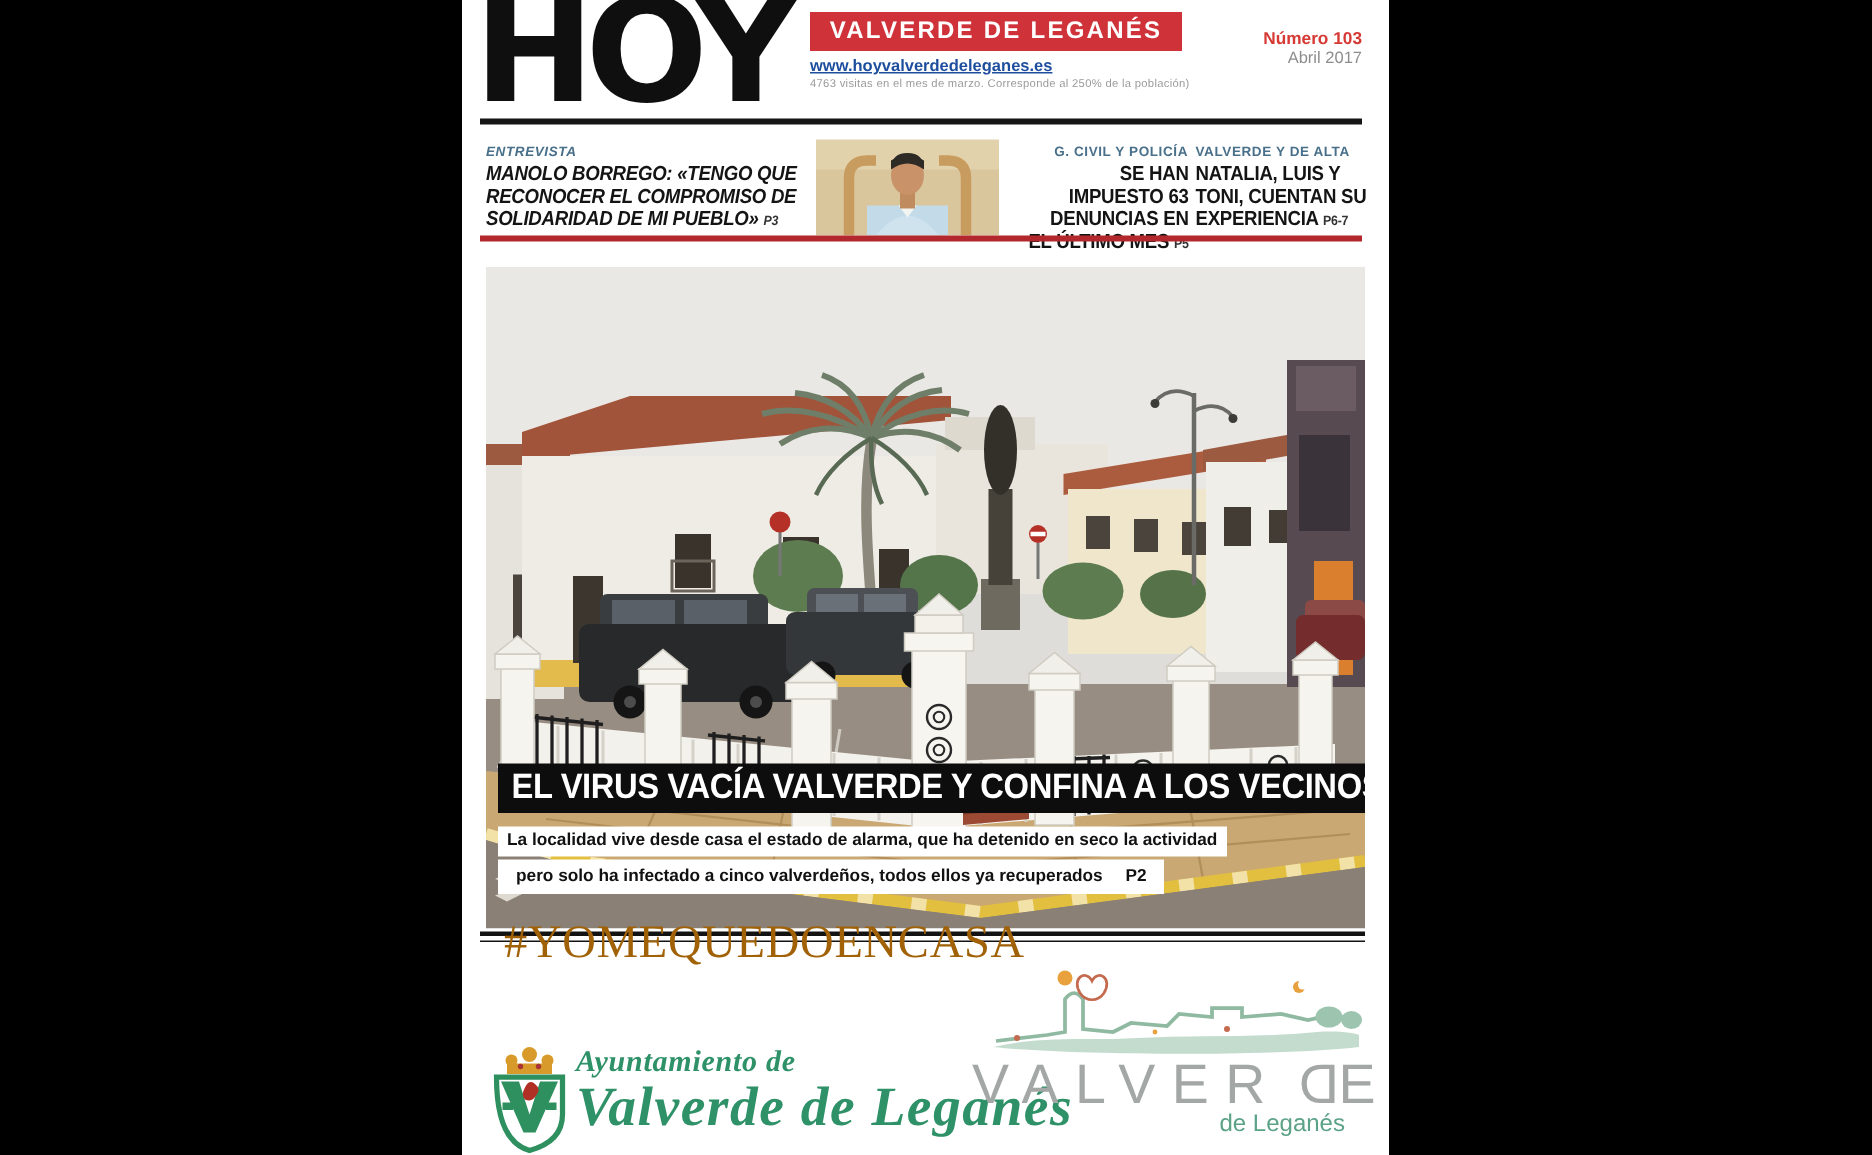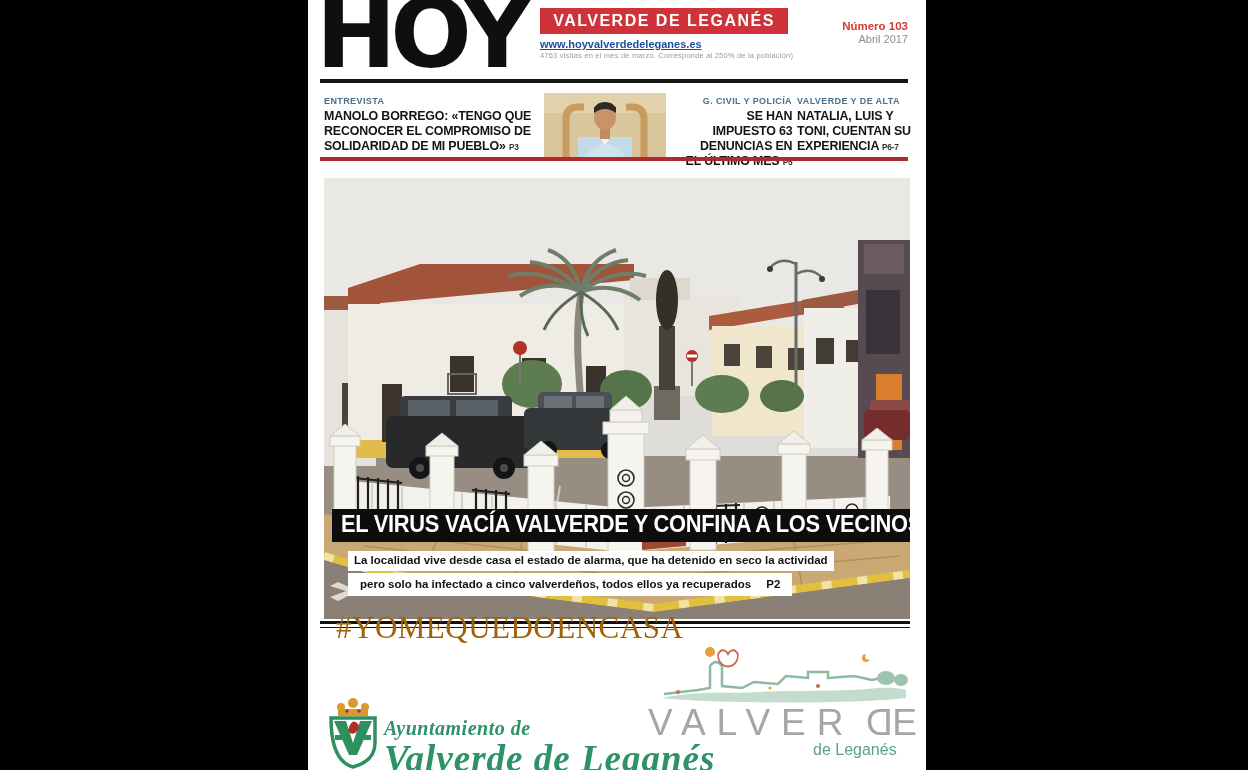--- a/index.html
+++ b/index.html
@@ -20,47 +20,47 @@
   .issue .num{color:#d63a34;font-weight:bold;font-size:11.5px;}
   .issue .date{color:#8d8d8d;font-size:11px;}
   .mast-rule{position:absolute;left:12px;top:79px;width:588px;height:4px;background:#151515;}
 
   
   .teaser{position:absolute;top:96px;}
   .kicker{color:#49708a;font-weight:bold;font-size:9px;letter-spacing:.4px;margin-bottom:2px;}
   .t-head{font-weight:bold;color:#141414;font-size:13.5px;line-height:1.12;
           transform:scaleX(.92);transform-origin:left top;letter-spacing:-.2px;}
   .pref{font-size:9px;font-weight:bold;color:#333;}
-  .t1{left:16px;width:214px;} .t1 .t-head{width:232px;}
+  .t1{left:16px;width:214px;font-style:italic;} .t1 .t-head{width:232px;}
   .t2{left:374px;width:110px;text-align:right;} .t2 .t-head{width:120px;}
   .t3{left:489px;width:118px;} .t3 .t-head{width:130px;}
   .t-photo{position:absolute;left:236px;top:93px;width:122px;height:64px;display:block;}
   .red-rule{position:absolute;left:12px;top:157px;width:588px;height:3.5px;background:#b3282d;}
 
   
   .photo{position:absolute;left:16px;top:178px;width:586px;height:441px;overflow:hidden;}
   .photo svg{display:block;}
   .headline-bar{position:absolute;left:8px;top:331px;background:#0d0d0d;padding:2px 9px 4px;}
   .headline-bar span{display:inline-block;color:#fff;font-weight:900;font-size:23.5px;
                      letter-spacing:-.3px;white-space:nowrap;transform:scaleX(.93);
                      transform-origin:left center;font-family:"Liberation Sans",sans-serif;}
-  .subhead{position:absolute;left:24px;top:369px;line-height:1.45;}
+  .subhead{position:absolute;left:8px;top:369px;line-height:1.45;}
   .subhead .line{display:block;}
   .subhead .line span{background:#fff;color:#111;font-weight:bold;font-size:11.5px;
                       padding:1.5px 6px 2px;display:inline-block;}
   .photo-rule{position:absolute;left:12px;top:621px;width:590px;height:7px;
               border-top:3px solid #131313;border-bottom:1.5px solid #131313;box-sizing:border-box;}
 
   
   .hashtag{position:absolute;left:28px;top:610px;font-family:"Liberation Serif",serif;
            font-size:31px;color:#a16207;letter-spacing:.5px;}
   .crest{position:absolute;left:18px;top:697px;}
   .council{position:absolute;left:76px;top:698px;color:#2e9168;
            font-family:"Liberation Serif",serif;font-style:italic;line-height:1;}
-  .council .c1{font-size:20px;font-weight:bold;letter-spacing:.5px;margin-top:20px;}
+  .council .c1{font-size:20px;font-weight:bold;letter-spacing:.5px;}
   .council .c2{font-size:37px;font-weight:bold;margin-top:2px;letter-spacing:1px;}
   .skyline{position:absolute;left:350px;top:646px;}
   .town-word{position:absolute;left:340px;top:702px;color:#a3a7a5;font-size:37px;
              letter-spacing:11px;font-family:"Liberation Sans",sans-serif;white-space:nowrap;}
   .town-word .rev{display:inline-block;transform:scaleX(-1);}
   .town-sub{position:absolute;left:505px;top:741px;color:#5ba287;font-size:16px;}
 </style>
 </head>
 <body>
 

